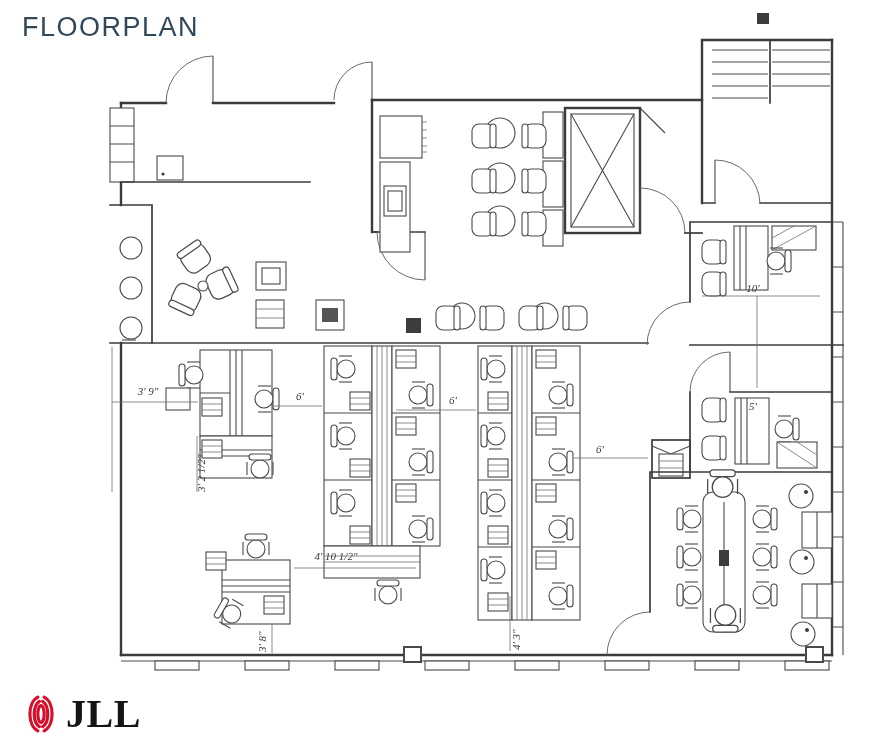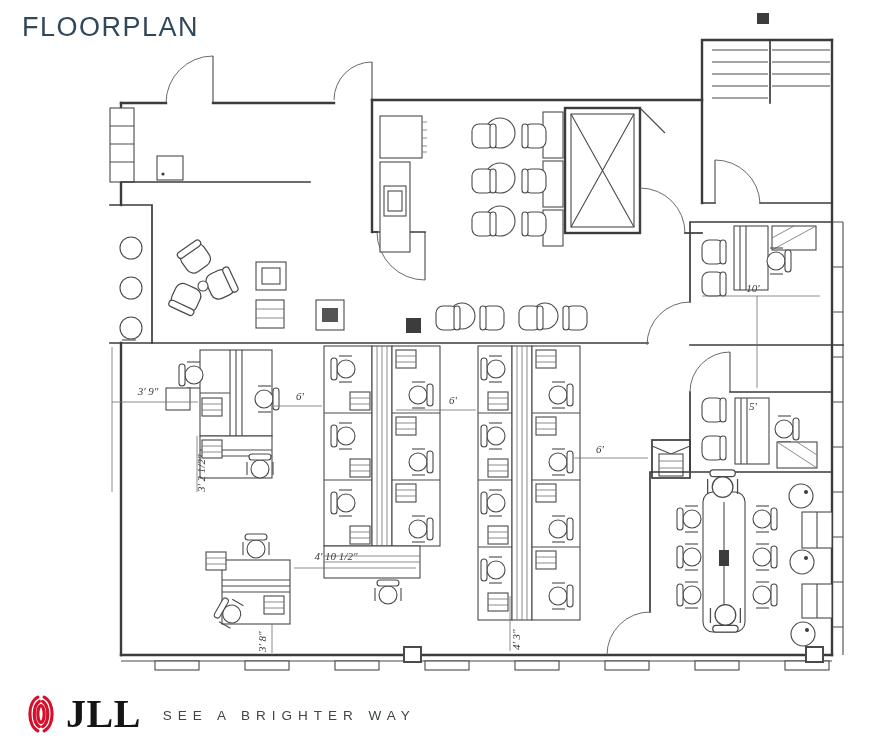--- a/index.html
+++ b/index.html
@@ -342,16 +342,15 @@
         <g fill="none" stroke="#d50f2c" stroke-width="3" stroke-linecap="round">
           <path d="M15,2 C5,7 5,29 15,34"></path>
           <path d="M21,2 C31,7 31,29 21,34"></path>
           <path d="M16.5,6 C10,10 10,26 16.5,30"></path>
           <path d="M19.5,6 C26,10 26,26 19.5,30"></path>
           <ellipse cx="18" cy="18" rx="3" ry="8"></ellipse>
         </g>
       </svg>
       <span class="logo-text">JLL</span>
     </div>
-    <span class="tagline">SEE A BRIGHTER WAY</span>
   </div>
 
 </div>
 
 </body></html>

